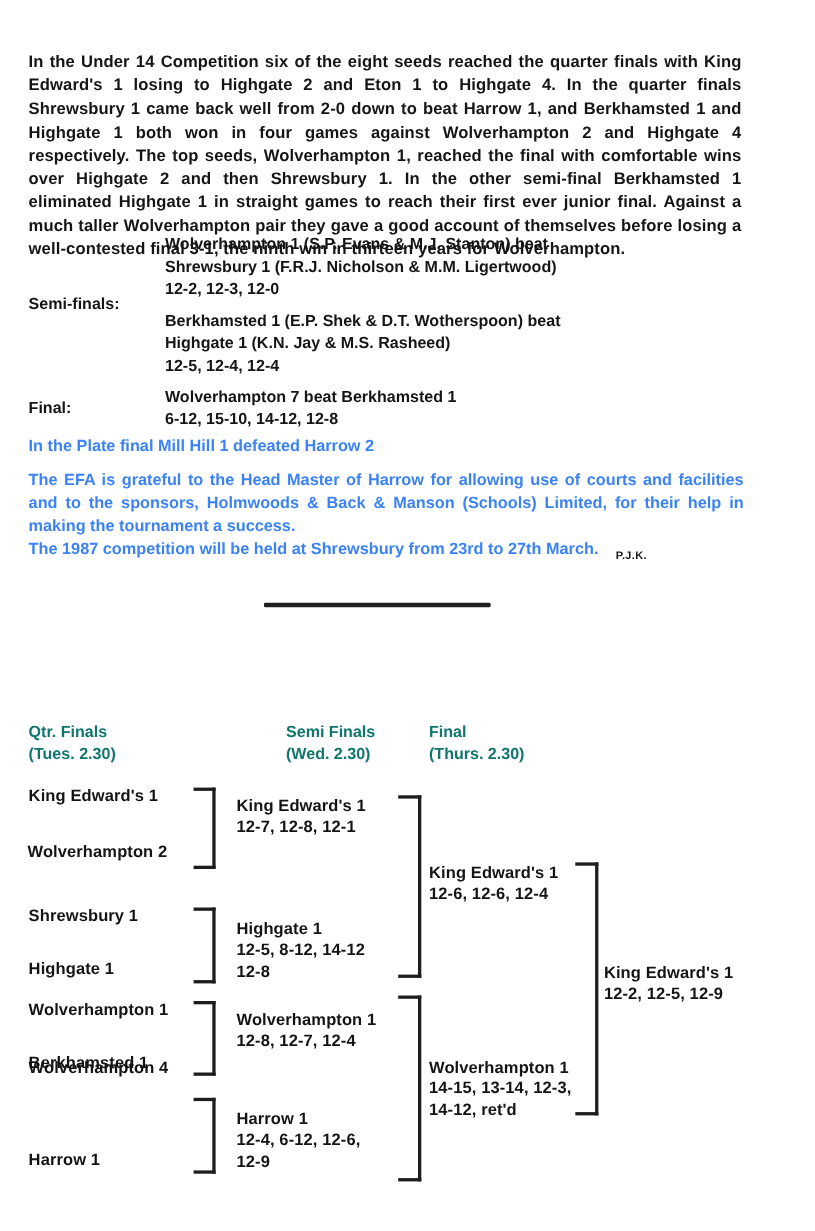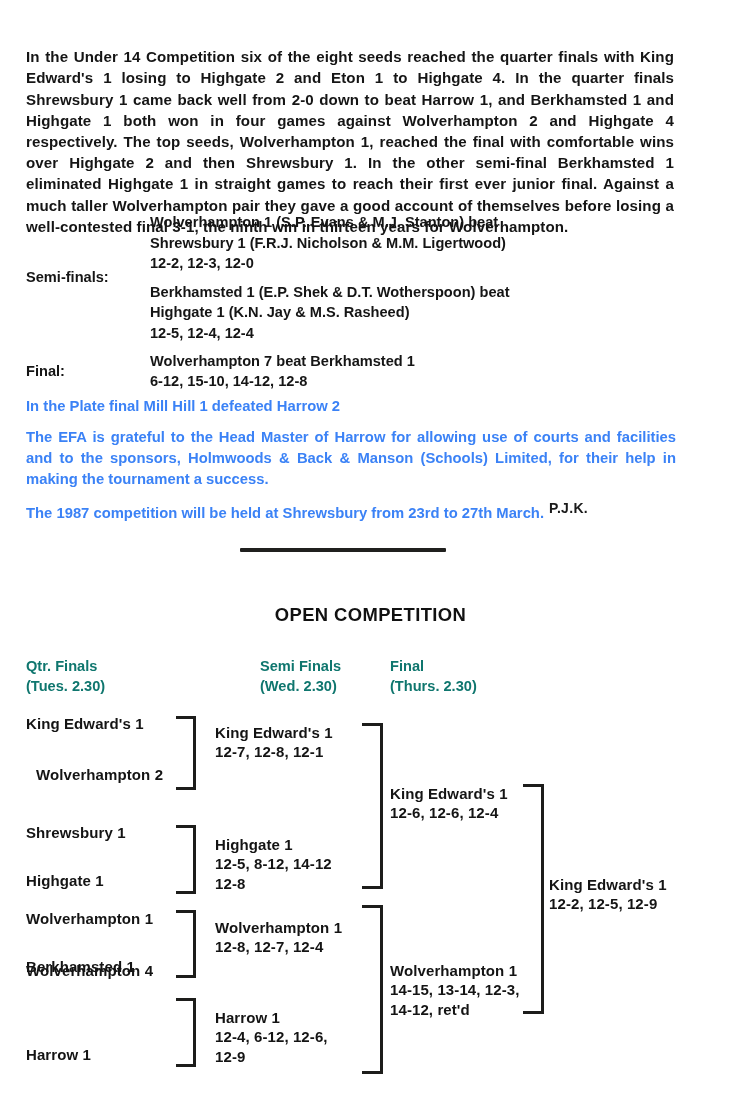--- a/index.html
+++ b/index.html
@@ -67,27 +67,27 @@
     line-height: 21px;
     font-weight: 600;
     color: #3b82f6;
   }
   .note-plate { top: 381px; }
   .note-efa {
     top: 412px;
     width: 650px;
     text-align: justify;
   }
-  .note-1987 { top: 488px; }
+  .note-1987 { top: 475px; }
 
   .initials {
     position: absolute;
     right: 59px;
     top: 500px;
-    font-size: 14px;
+    font-size: 10px;
     font-weight: 600;
     letter-spacing: 0.3px;
   }
 
   
   .divider {
     position: absolute;
     left: 240px;
     top: 548px;
     width: 206px;
@@ -181,39 +181,38 @@
 
   </div>
 
   <p class="note note-plate">In the Plate final Mill Hill 1 defeated Harrow 2</p>
   <p class="note note-efa">The EFA is grateful to the Head Master of Harrow for allowing use of courts and facilities and to the sponsors, Holmwoods &amp; Back &amp; Manson (Schools) Limited, for their help in making the tournament a success.</p>
   <p class="note note-1987">The 1987 competition will be held at Shrewsbury from 23rd to 27th March.</p>
   <div class="initials">P.J.K.</div>
 
   <div class="divider"></div>
 
-  <div class="section-title">OPEN COMPETITION</div>
 
   <div class="bracket">
 
     <div class="col-head" style="left:26px; top:656px;">
       <div>Qtr. Finals</div>
       <div class="sub">(Tues. 2.30)</div>
     </div>
     <div class="col-head" style="left:216px; top:656px;margin-left:44px;">
       <div>Semi Finals</div>
       <div class="sub">(Wed. 2.30)</div>
     </div>
     <div class="col-head" style="left:390px; top:656px;">
       <div>Final</div>
       <div class="sub">(Thurs. 2.30)</div>
     </div>
 
     <div class="entry" style="left:26px; top:714px;">King Edward's 1</div>
-    <div class="entry" style="left:36px; top:765px;text-align:right;">Wolverhampton 2</div>
+    <div class="entry" style="left:25px; top:765px;text-align:right;">Wolverhampton 2</div>
     <div class="entry" style="left:26px; top:823px;">Shrewsbury 1</div>
     <div class="entry" style="left:26px; top:871px;">Highgate 1</div>
     <div class="entry" style="left:26px; top:909px;">Wolverhampton 1</div>
     <div class="entry" style="left:26px; top:961px;">Wolverhampton 4</div>
     <div class="entry" style="left:26px; top:957px;">Berkhamsted 1</div>
     <div class="entry" style="left:26px; top:1045px;">Harrow 1</div>
 
     <div class="conn" style="left:176px; top:716px; width:17px; height:68px;"></div>
     <div class="conn" style="left:176px; top:825px; width:17px; height:63px;"></div>
     <div class="conn" style="left:176px; top:910px; width:17px; height:62px;"></div>

